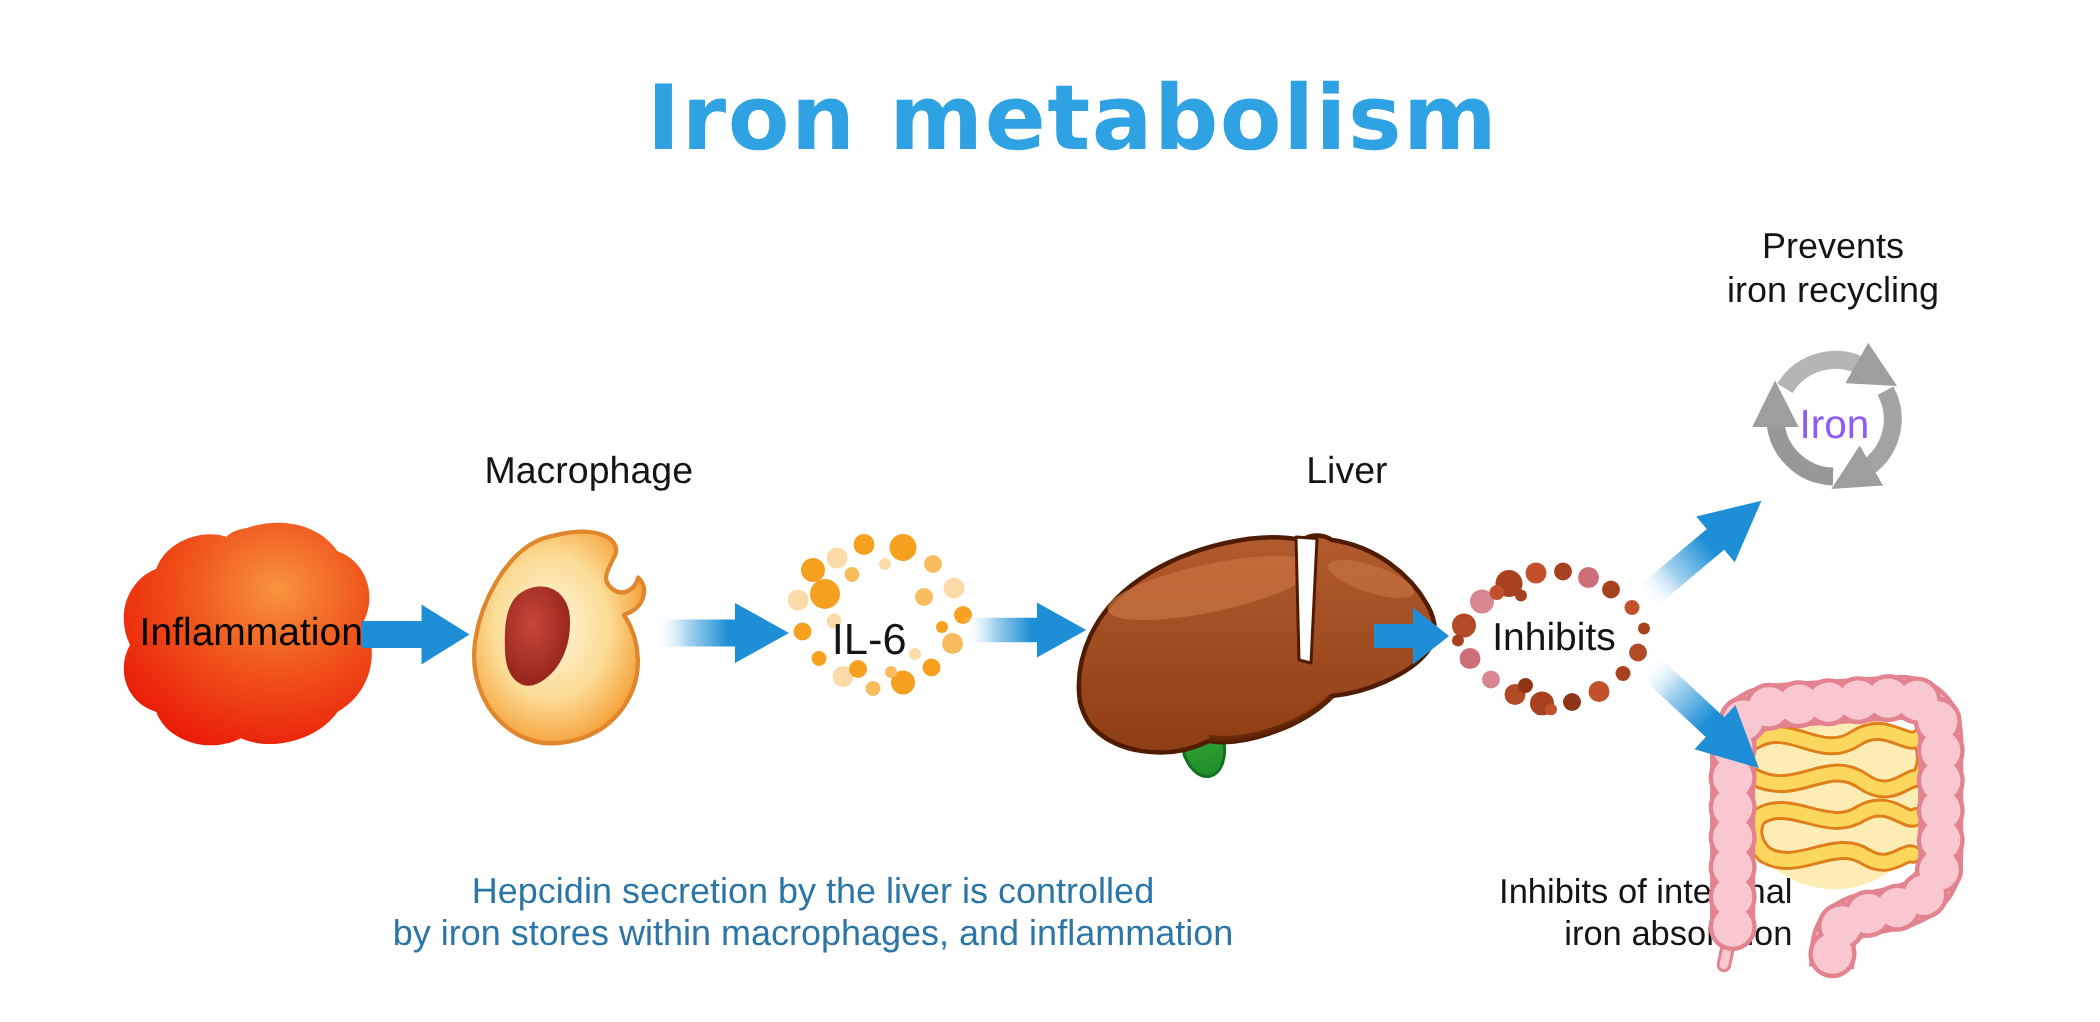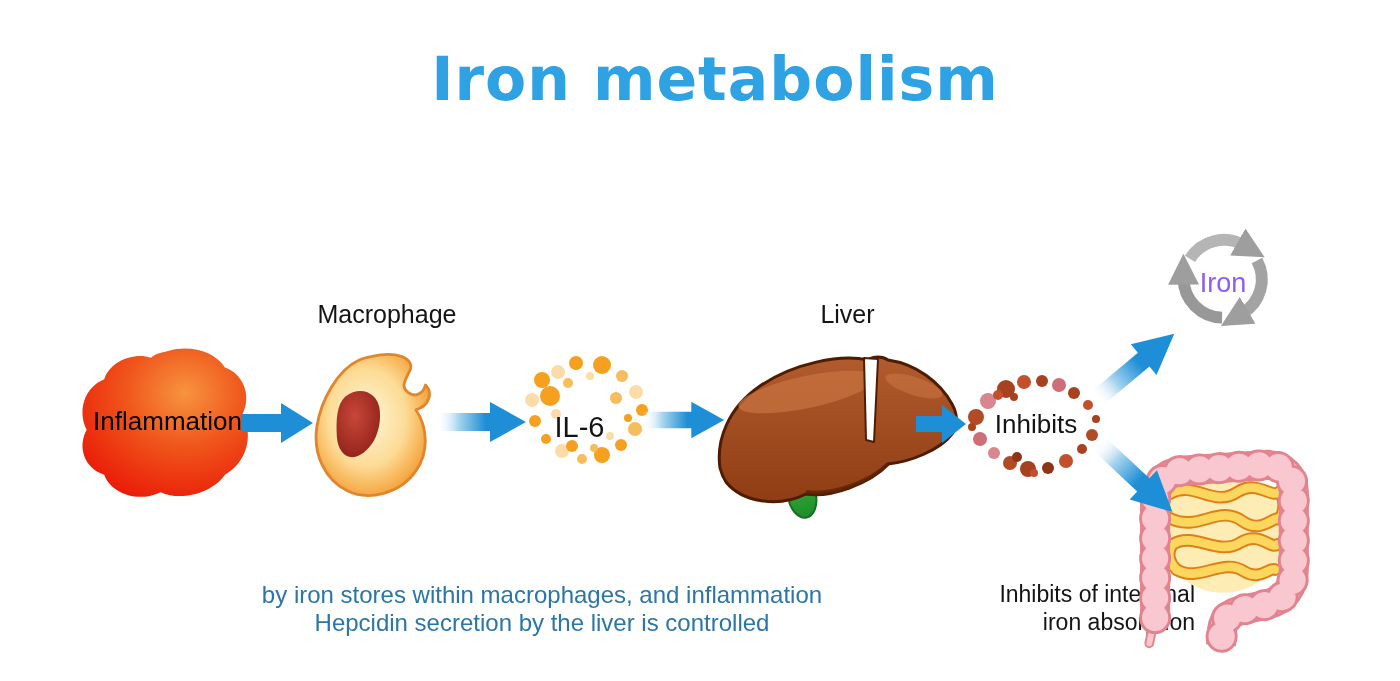--- a/index.html
+++ b/index.html
@@ -7,21 +7,21 @@
     position:relative; width:1400px; height:681px; background:#ffffff;
     overflow:hidden; font-family:"Liberation Sans", sans-serif;padding-left:30px;
   }
   .abs { position:absolute; }
   .title {
     position:absolute; top:44px; left:0; width:100%; text-align:center;
     font-family:"DejaVu Sans", sans-serif; font-weight:600;
     font-size:60px; color:#2FA2E4; margin:0; letter-spacing:1px;
   }
   .lbl { position:absolute; color:#141414; text-align:center; }
-  .lbl-node { font-size:25px; }
+  .lbl-node { font-size:25px;text-align:right; }
   .infl-label { color:#000000; font-size:26px; }
   .il6-label { font-size:29px; }
   .hep-label { font-size:26px; }
   .iron-label { color:#8b5cf6; font-size:27px; }
   .outcome-text { font-size:24px; line-height:29px; }
   .inhibit-text { font-size:23px; line-height:28px; text-align:right; }
   .caption {
     position:absolute; left:182px; top:581px; width:720px; text-align:center;
     color:#2B76A6; font-size:24px; line-height:28px;
   }
@@ -185,20 +185,24 @@
     <defs>
       <linearGradient id="agu" x1="0" y1="0" x2="1" y2="0">
         <stop offset="0" stop-color="#FFFFFF" stop-opacity="0"></stop>
         <stop offset="0.25" stop-color="#A7D4EF"></stop>
         <stop offset="0.55" stop-color="#1E8FD6"></stop>
       </linearGradient>
     </defs>
     <path d="M0 14 H62 V3 L102 23 L62 43 V32 H0 Z" fill="url(#agu)"></path>
   </svg>
 
+  <div class="lbl outcome-text" style="left:1122px; top:150px; width:200px;">
+    <span style="display:block">Prevents</span>
+    <span style="display:block">iron recycling</span>
+  </div>
 
   <svg class="abs" style="left:1166px; top:224px;" width="114" height="110" viewBox="-60 -60 120 120">
     <defs>
       <marker id="rh" markerWidth="2.6" markerHeight="2.6" refX="2" refY="5" orient="auto" viewBox="0 0 10 10">
         <path d="M0 0 L10 5 L0 10 Z" fill="#9E9E9E"></path>
       </marker>
     </defs>
     <g fill="none" stroke-width="13">
       <path d="M -36 -22 A 43 43 0 0 1 22 -37" stroke="#B5B5B5" marker-end="url(#rh)"></path>
       <path d="M -36 -22 A 43 43 0 0 1 22 -37" stroke="#A3A3A3" transform="rotate(120)" marker-end="url(#rh)"></path>
@@ -248,17 +252,17 @@
     </defs>
     <path d="M0 14 H62 V3 L102 23 L62 43 V32 H0 Z" fill="url(#agd)"></path>
   </svg>
 
   <div class="lbl inhibit-text" style="left:955px; top:580px; width:240px;">
     <span style="display:block">Inhibits of intestinal</span>
     <span style="display:block">iron absorption</span>
   </div>
 
   <div class="caption">
+    <span style="display:block">Hepcidin secretion by the liver is controlled</span>
     <span style="display:block">by iron stores within macrophages, and inflammation</span>
-    <span style="display:block">Hepcidin secretion by the liver is controlled</span>
   </div>
 
 </div>
 
 </body></html>

